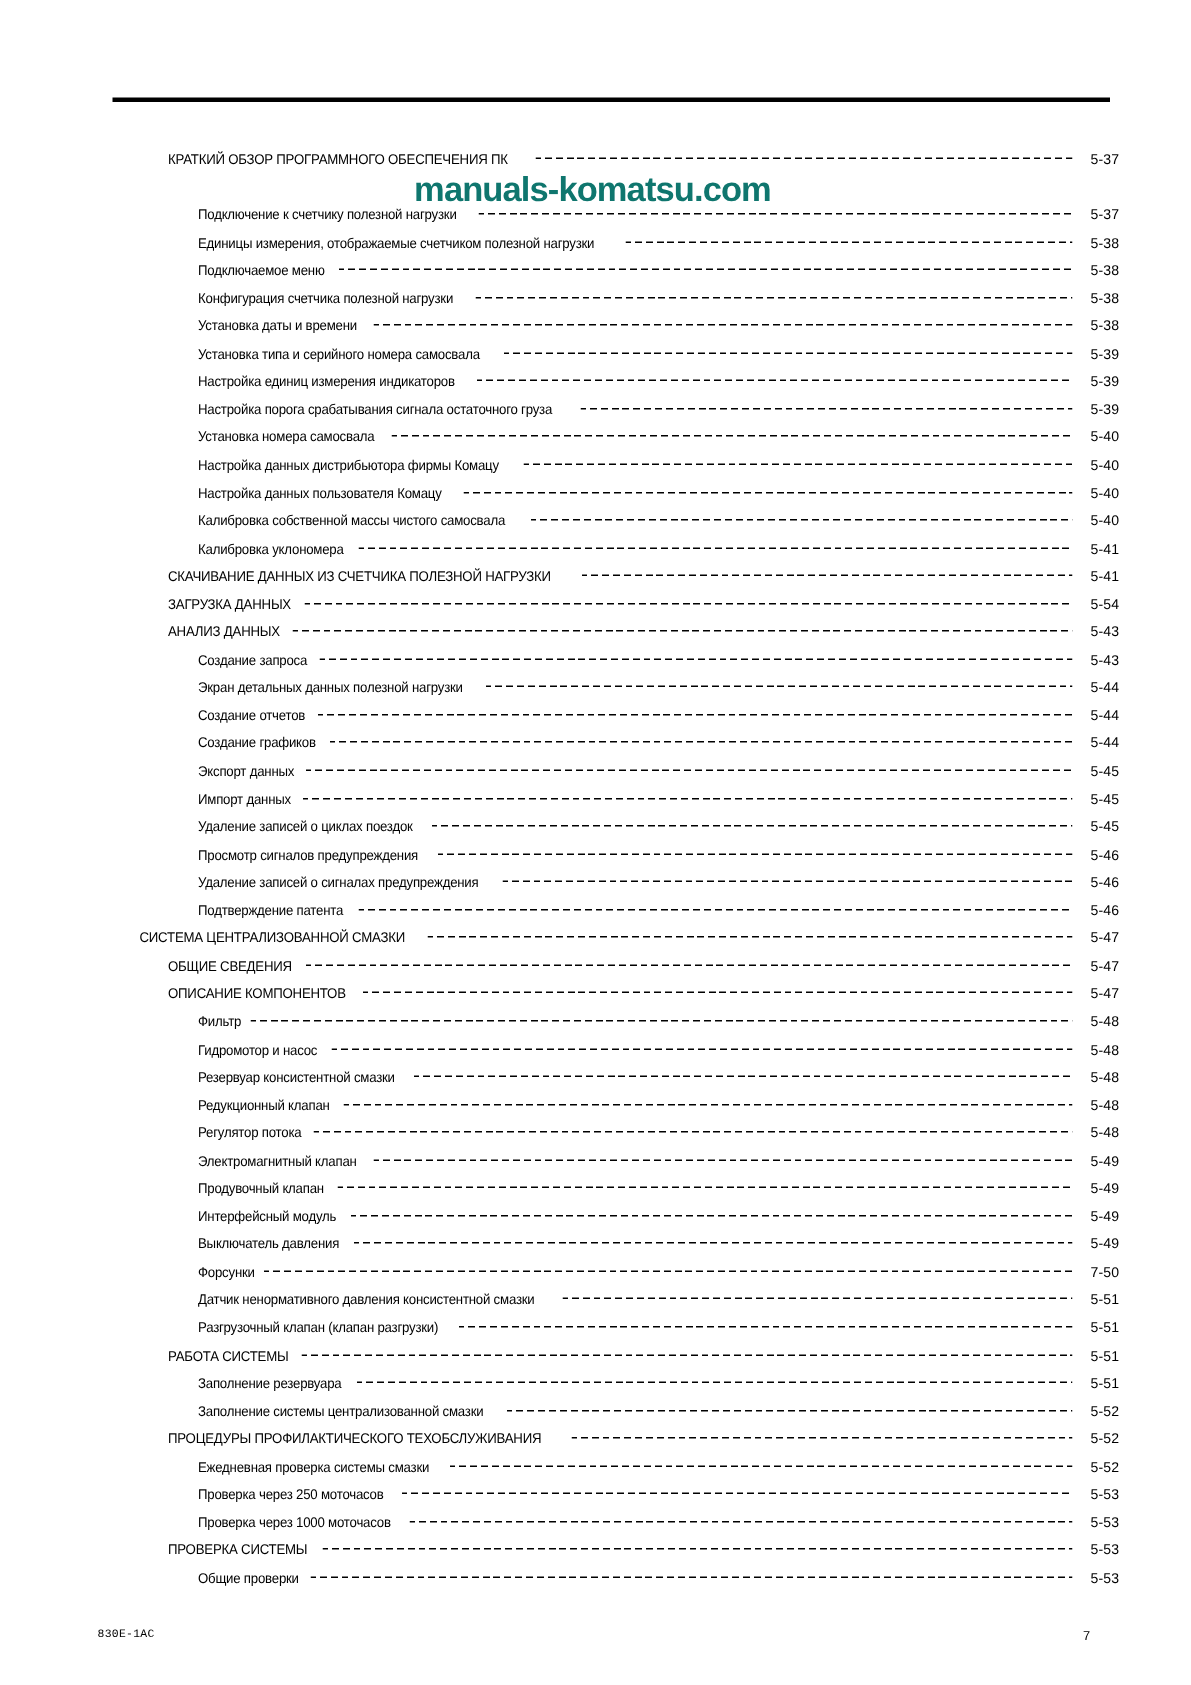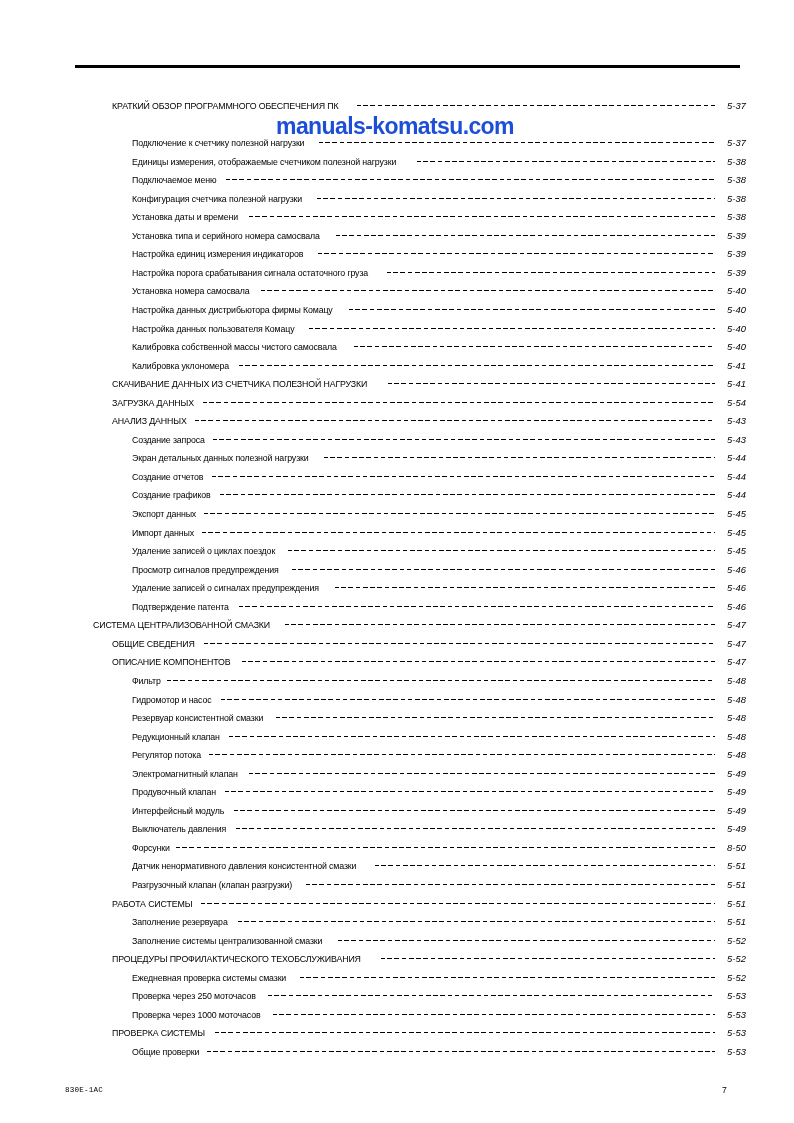--- a/index.html
+++ b/index.html
@@ -83,34 +83,33 @@
         #000 0 4.6px,
         rgba(0,0,0,0) 4.6px 7.2px) 1;
   }
 
   .toc-page {
     flex: 0 0 52px;
     text-align: left;
     font-size: 9.4px;
     letter-spacing: 0.1px;
     padding-left: 8px;
-    font-style: italic;
   }
 
   
   #watermark {
     position: absolute;
     left: 0;
     top: 113px;
     width: 790px;
     text-align: center;
     font-size: 23px;
     font-weight: bold;
     letter-spacing: -0.6px;
-    color: #1d4ed8;
+    color: #0f766e;
     background: #ffffff;
     line-height: 26px;
     pointer-events: none;
   }
   #watermark .wm-inner {
     background: #ffffff;
     padding: 0 2px;
   }
 
   
@@ -333,21 +332,21 @@
         <span class="toc-page">5-49</span>
       </div>
       <div class="toc-row lvl2">
         <span class="toc-label">Выключатель давления</span>
         <span class="leader"></span>
         <span class="toc-page">5-49</span>
       </div>
       <div class="toc-row lvl2">
         <span class="toc-label">Форсунки</span>
         <span class="leader"></span>
-        <span class="toc-page">8-50</span>
+        <span class="toc-page">7-50</span>
       </div>
       <div class="toc-row lvl2">
         <span class="toc-label">Датчик ненормативного давления консистентной смазки</span>
         <span class="leader"></span>
         <span class="toc-page">5-51</span>
       </div>
       <div class="toc-row lvl2">
         <span class="toc-label">Разгрузочный клапан (клапан разгрузки)</span>
         <span class="leader"></span>
         <span class="toc-page">5-51</span>

